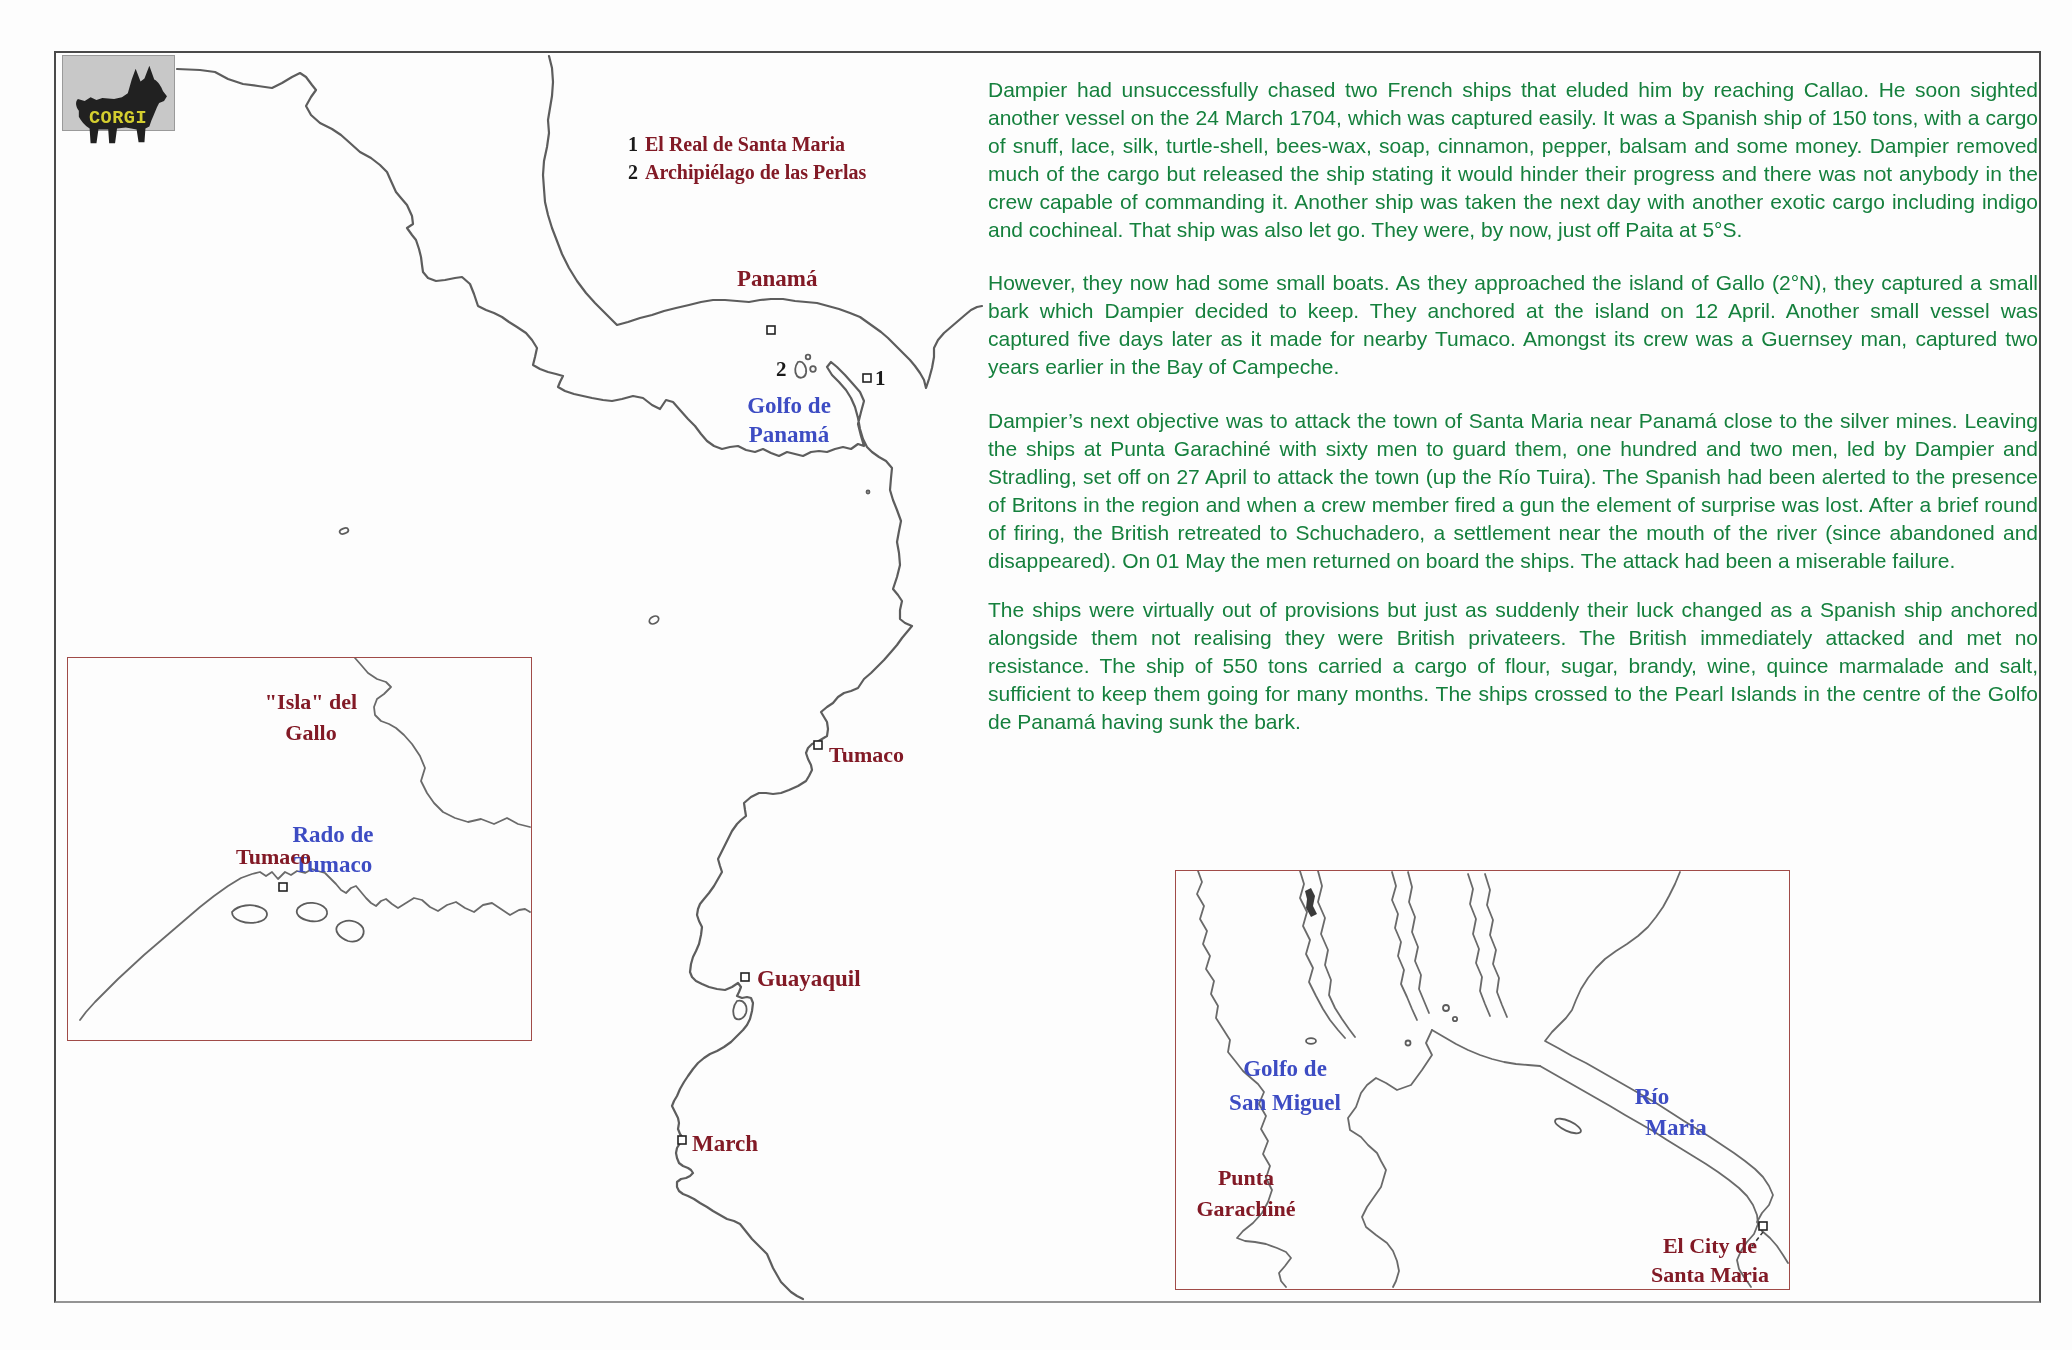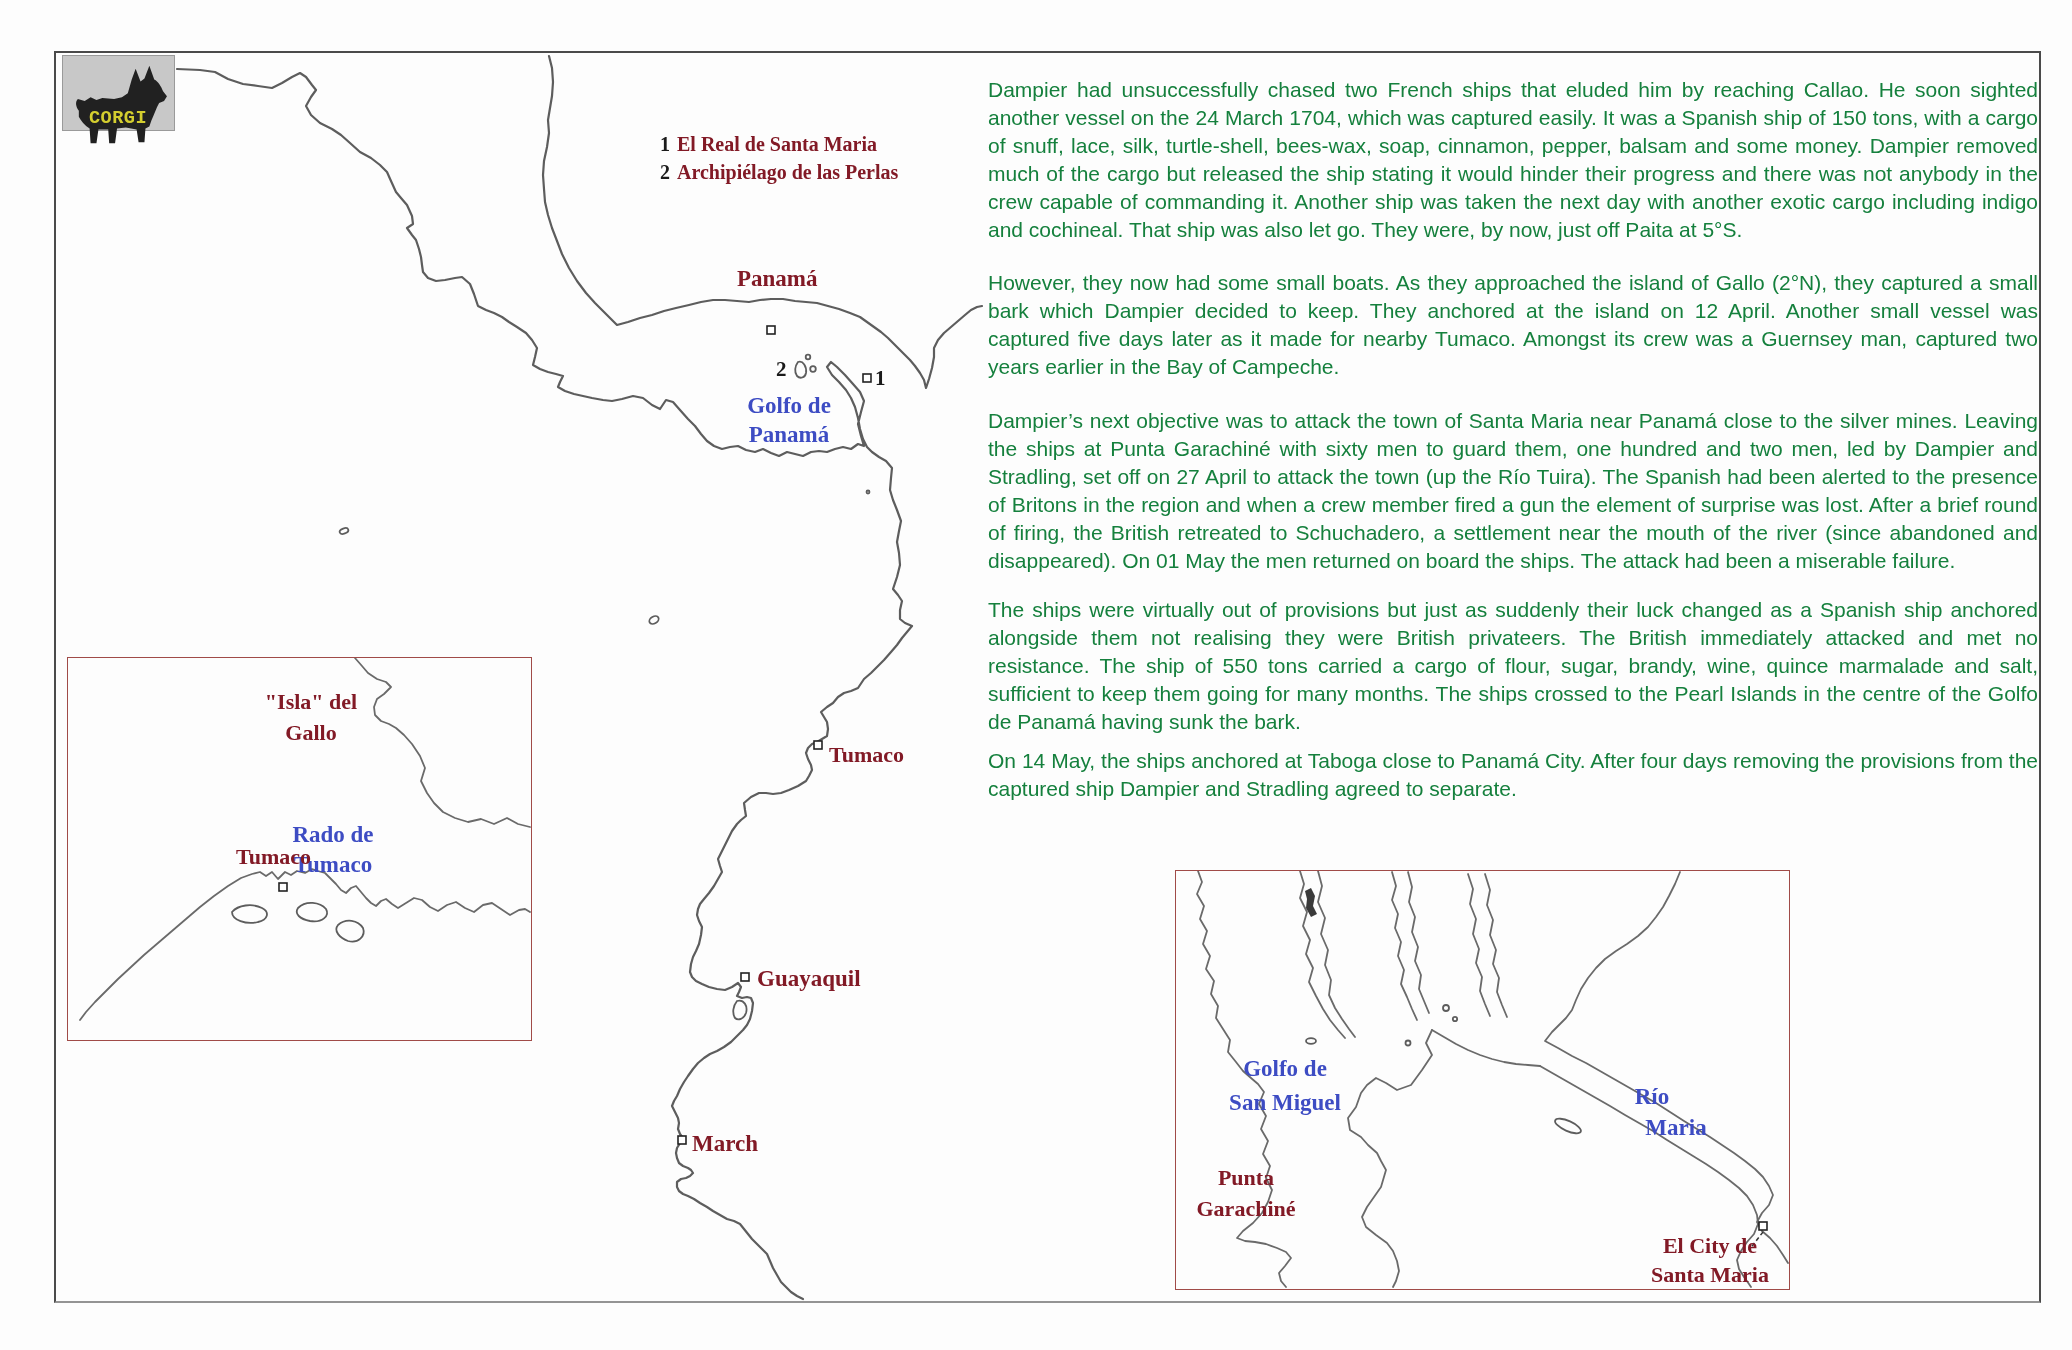--- a/index.html
+++ b/index.html
@@ -12,21 +12,21 @@
   .coast-thin{fill:none;stroke:#6a6a6a;stroke-width:1.8;stroke-linejoin:round;stroke-linecap:round;}
   .island{fill:none;stroke:#5d5d5d;stroke-width:1.8;}
   .marker{fill:#ffffff;stroke:#222222;stroke-width:1.6;}
   .leader{fill:none;stroke:#333333;stroke-width:1.5;stroke-dasharray:4 3;}
   .place{position:absolute;color:#821a26;font-weight:bold;font-size:22px;white-space:nowrap;}
   .place.big{font-size:23px;}
   .water{position:absolute;color:#3d4cc3;font-weight:bold;font-size:23px;
          white-space:nowrap;}
   .mapnum{position:absolute;color:#1a1a1a;font-weight:bold;font-size:21px;white-space:nowrap;}
   .centered{transform:translateX(-50%);text-align:center;}
-  .legend{position:absolute;left:660px;top:130px;font-size:20px;font-weight:bold;
+  .legend{position:absolute;left:628px;top:130px;font-size:20px;font-weight:bold;
           line-height:28px;color:#821a26;white-space:nowrap;}
   .legend .num{color:#1a1a1a;margin-right:7px;}
   .inset{position:absolute;border:1.5px solid #a04b48;}
   .inset-gallo{left:67px;top:657px;width:463px;height:382px;}
   .inset-sanmiguel{left:1175px;top:870px;width:613px;height:418px;}
   .article{position:absolute;left:988px;top:76px;width:1050px;
            font-family:"Liberation Sans",sans-serif;font-size:21px;line-height:28px;
            color:#15803d;text-align:justify;}
   .article p{margin:0;}
   .article p:nth-of-type(1){margin-bottom:25px;}
@@ -148,16 +148,15 @@
   <div class="place centered lh29" style="left:1710px;top:1231px;">
     <div>El City de</div>
     <div>Santa Maria</div>
   </div>
 
   <div class="article">
     <p>Dampier had unsuccessfully chased two French ships that eluded him by reaching Callao. He soon sighted another vessel on the 24 March 1704, which was captured easily. It was a Spanish ship of 150 tons, with a cargo of snuff, lace, silk, turtle-shell, bees-wax, soap, cinnamon, pepper, balsam and some money. Dampier removed much of the cargo but released the ship stating it would hinder their progress and there was not anybody in the crew capable of commanding it. Another ship was taken the next day with another exotic cargo including indigo and cochineal. That ship was also let go. They were, by now, just off Paita at 5°S.</p>
     <p>However, they now had some small boats. As they approached the island of Gallo (2°N), they captured a small bark which Dampier decided to keep. They anchored at the island on 12 April. Another small vessel was captured five days later as it made for nearby Tumaco. Amongst its crew was a Guernsey man, captured two years earlier in the Bay of Campeche.</p>
     <p>Dampier’s next objective was to attack the town of Santa Maria near Panamá close to the silver mines. Leaving the ships at Punta Garachiné with sixty men to guard them, one hundred and two men, led by Dampier and Stradling, set off on 27 April to attack the town (up the Río Tuira). The Spanish had been alerted to the presence of Britons in the region and when a crew member fired a gun the element of surprise was lost. After a brief round of firing, the British retreated to Schuchadero, a settlement near the mouth of the river (since abandoned and disappeared). On 01 May the men returned on board the ships. The attack had been a miserable failure.</p>
     <p>The ships were virtually out of provisions but just as suddenly their luck changed as a Spanish ship anchored alongside them not realising they were British privateers. The British immediately attacked and met no resistance. The ship of 550 tons carried a cargo of flour, sugar, brandy, wine, quince marmalade and salt, sufficient to keep them going for many months.  The ships crossed to the Pearl Islands in the centre of the Golfo de Panamá having sunk the bark.</p>
-    <p>On 14 May, the ships anchored at Taboga close to Panamá City. After four days removing the provisions from the captured ship Dampier and Stradling agreed to separate.</p>
   </div>
 
 </div>
 
 </body></html>

